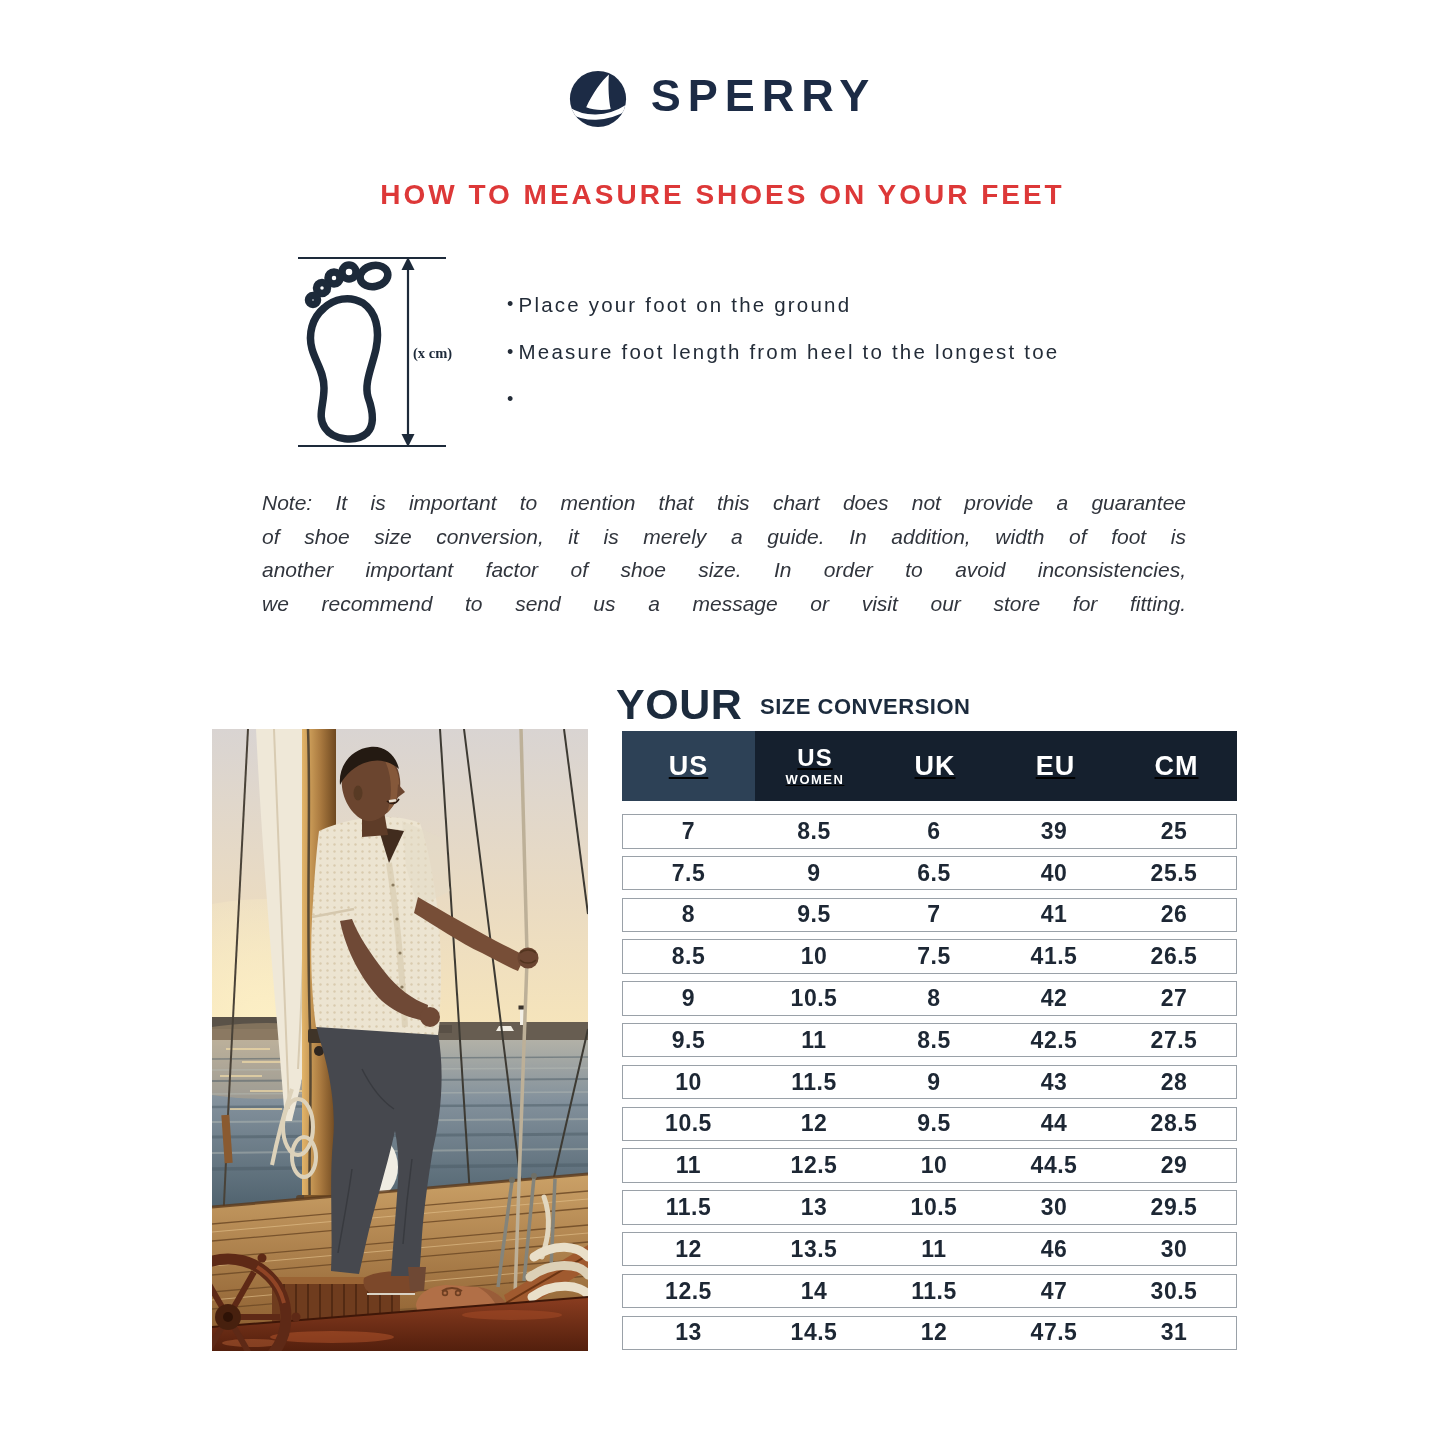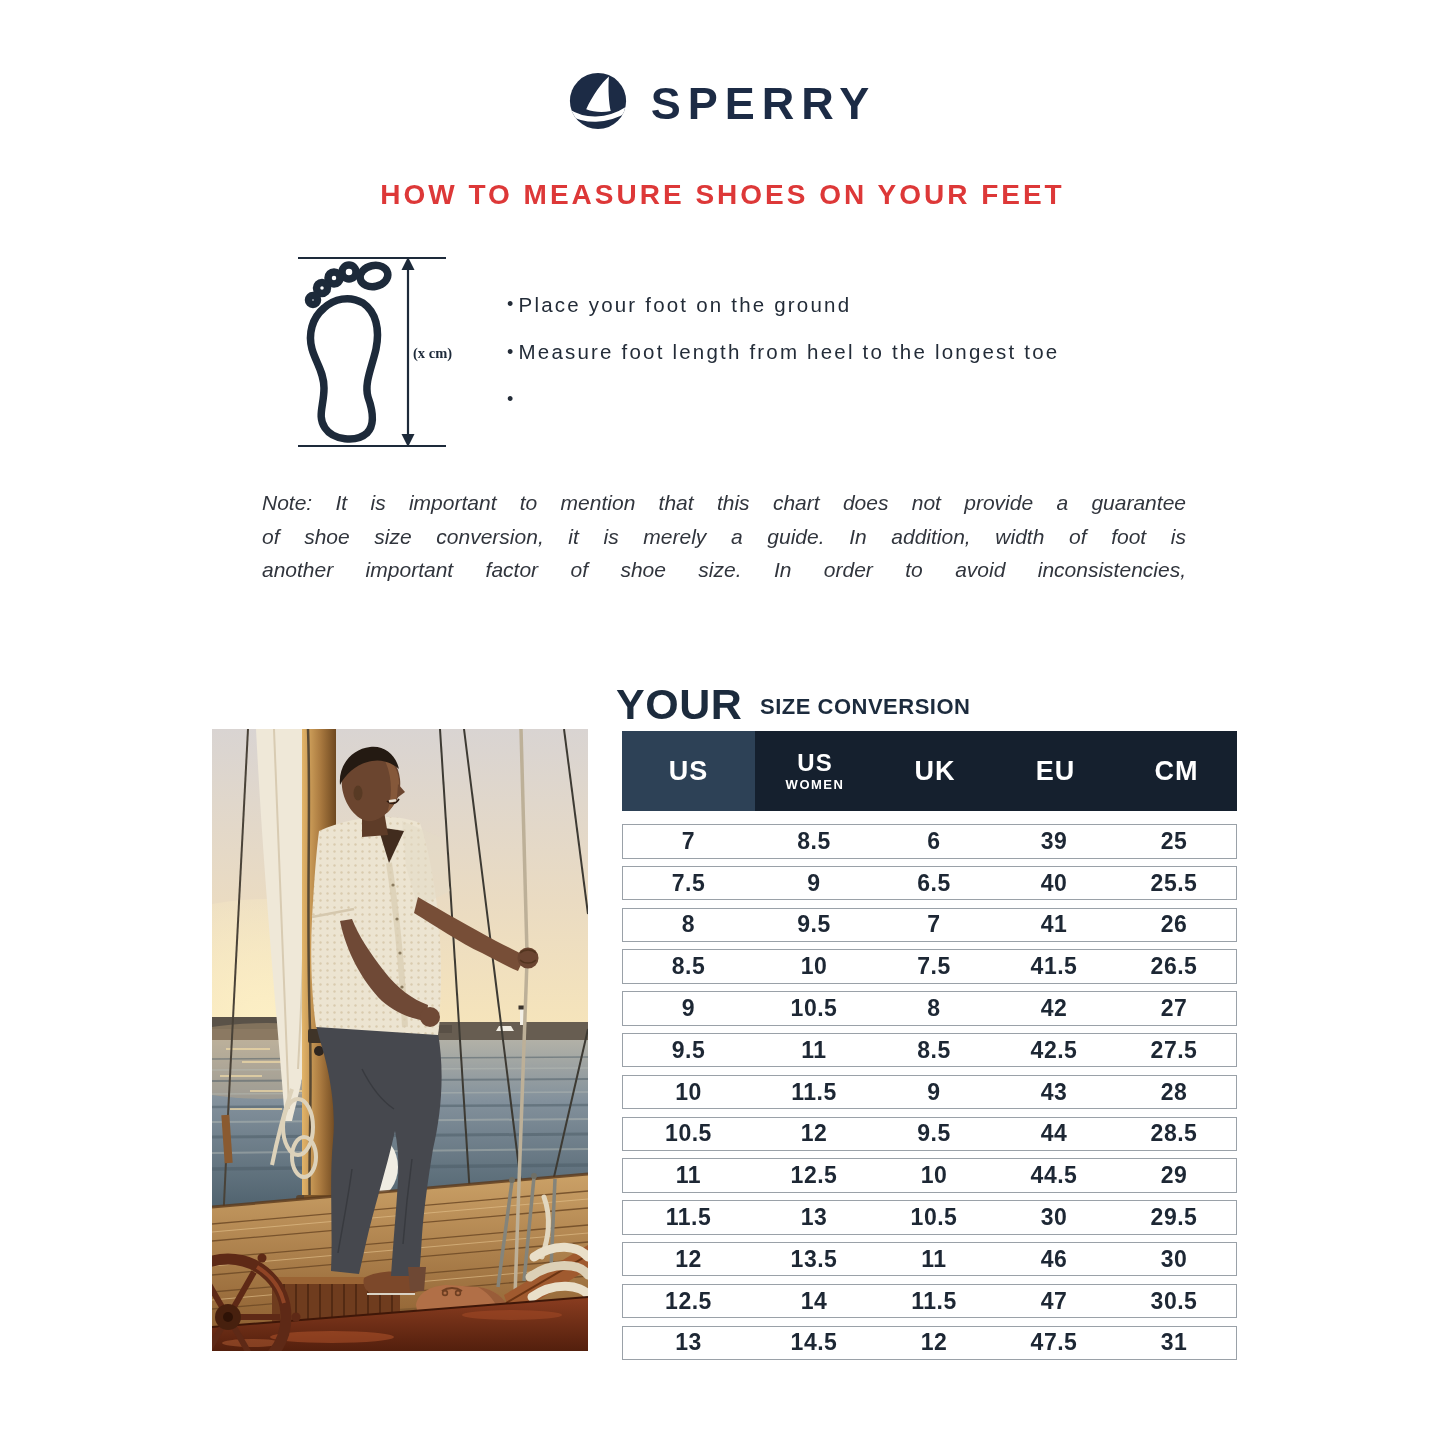--- a/index.html
+++ b/index.html
@@ -12,21 +12,21 @@
     --note-text:#31353d;
   }
   *{margin:0;padding:0;box-sizing:border-box;}
   html,body{background:#ffffff;}
   body{
     width:1445px;height:1445px;position:relative;overflow:hidden;
     font-family:"Liberation Sans","DejaVu Sans",sans-serif;
   }
   
   .brand{position:absolute;top:70px;left:0;width:1445px;height:60px;
-    display:flex;justify-content:center;align-items:flex-end;gap:24px;}
+    display:flex;justify-content:center;align-items:flex-start;gap:24px;}
   .brand svg{display:block;}
   .brand-name{font-size:45px;font-weight:bold;letter-spacing:7px;color:var(--brand-navy);}
   
   .page-heading{position:absolute;top:179px;left:0;width:1445px;text-align:center;
     font-size:28px;font-weight:bold;letter-spacing:3px;color:var(--accent-red);}
   
   .foot-diagram{position:absolute;left:296px;top:250px;font-family:Liberation Serif, serif;}
   .instructions{position:absolute;left:507px;top:281px;}
   .bullet-line{height:47.6px;display:flex;align-items:center;
     font-size:20.5px;font-weight:500;letter-spacing:2.2px;color:#232c38;}
@@ -35,21 +35,21 @@
   .note{position:absolute;left:262px;top:486px;width:924px;
     font-style:italic;font-size:21px;color:var(--note-text);}
   .note-line{text-align:justify;text-align-last:justify;line-height:33.6px;white-space:normal;}
   
   .mens-label{position:absolute;left:616px;top:680px;
     font-size:43px;font-weight:bold;letter-spacing:0.5px;color:#1c2b3d;}
   .size-conversion{position:absolute;left:760px;top:694px;width:478px;text-align:left;
     font-size:22px;font-weight:bold;letter-spacing:0.5px;color:#1c2b3d;}
   .size-table{position:absolute;left:622px;top:731px;width:615px;}
   .thead{display:grid;grid-template-columns:133px 120px 120px 121px 121px;
-    height:80px;background:var(--header-bg);}
+    height:70px;background:var(--header-bg);text-decoration:underline;}
   .hcell{display:flex;flex-direction:column;justify-content:center;align-items:center;
     color:#ffffff;font-weight:bold;font-size:27px;letter-spacing:1px;line-height:1;}
   .hcell.first{background:var(--us-cell-bg);}
   .hcell .hlabel2{font-size:24px;}
   .hcell .hsub{font-size:13px;letter-spacing:1.5px;margin-top:3px;}
   .tbody{margin-top:13px;}
   .trow{display:grid;grid-template-columns:131px 120px 120px 120px 120px;
     height:34.5px;margin-bottom:7.3px;background:#ffffff;
     border:1.6px solid var(--row-border);}
   .trow:last-child{margin-bottom:0;}
@@ -114,20 +114,21 @@
     </div>
     <div class="bullet-line">
       <span class="dot">•</span>
     </div>
   </div>
 
 <div class="note">
     <div class="note-line">Note: It is important to mention that this chart does not provide a guarantee</div>
     <div class="note-line">of shoe size conversion, it is merely a guide. In addition, width of foot is</div>
     <div class="note-line">another important factor of shoe size. In order to avoid inconsistencies,</div>
+    <div class="note-line">we recommend to send us a message or visit our store for fitting.</div>
   </div>
 
 <div class="mens-label">YOUR</div>
 <div class="size-conversion">SIZE CONVERSION</div>
 
 <div class="size-table">
   <div class="thead">
       <div class="hcell first">
         <span class="hlabel">US</span>
       </div>

